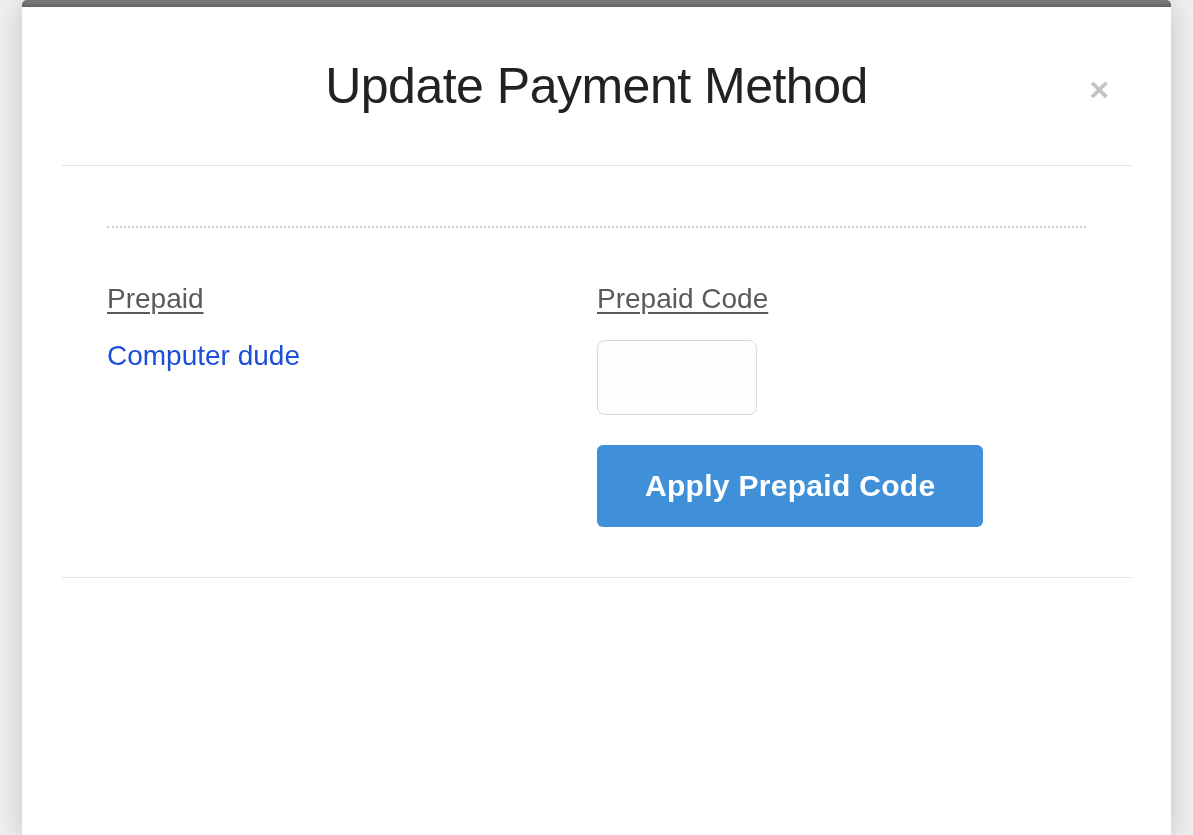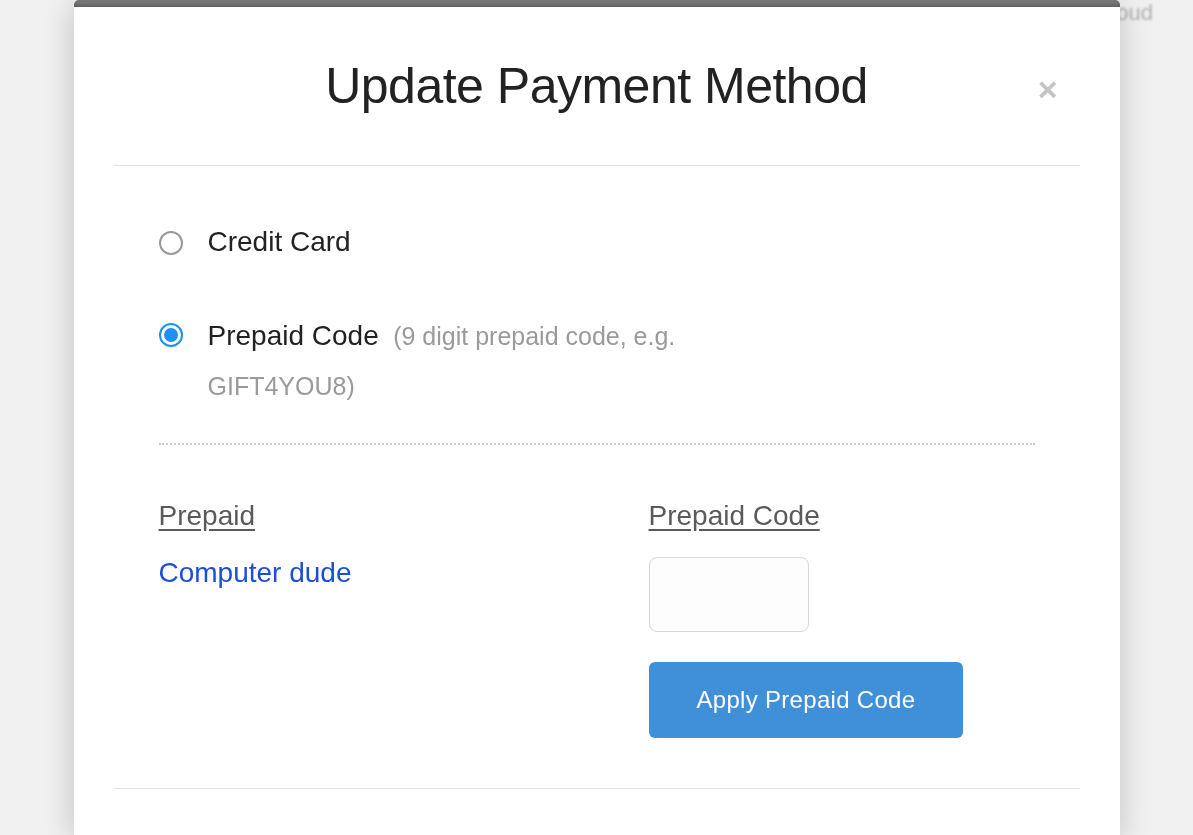--- a/index.html
+++ b/index.html
@@ -31,21 +31,21 @@
       opacity: 0.6;
     }
     .modal-overlay {
       position: absolute;
       inset: 0;
       display: flex;
       justify-content: center;
     }
     .modal {
       background: #fff;
-      width: 1046px;
+      width: 1149px;
       height: 835px;
       border-radius: 6px 6px 0 0;
       box-shadow: 0 4px 30px rgba(0,0,0,0.2);
       padding: 0;
       position: relative;
     }
     .modal-top-bar {
       height: 7px;
       background: #7a7a7a;
       border-radius: 5px 5px 0 0;
@@ -178,22 +178,22 @@
       background: #fdfdfd;
       font-size: 22px;
       padding: 0 12px;
     }
     .apply-btn {
       margin-top: 30px;
       background: #3f8fd9;
       color: #fff;
       border: none;
       border-radius: 6px;
-      font-size: 24px;
-      font-weight: 400;
+      font-size: 30px;
+      font-weight: 700;
       padding: 24px 48px;
       cursor: pointer;
       letter-spacing: 0.3px;
     }
     .footer-divider {
       border: none;
       border-top: 1px solid #e2e2e2;
       margin: 50px 40px 0 40px;
     }
   </style>
@@ -212,34 +212,20 @@
 
     <div class="modal-header">
       <h1 class="modal-title">Update Payment Method</h1>
       <span class="close-btn">×</span>
     </div>
 
     <hr class="divider">
 
     <div class="content">
       <div class="row">
-        <div class="field-col">
-          <div class="radio-option">
-            <span class="radio-circle"></span>
-            <span class="radio-label">Credit Card</span>
-          </div>
-          <div class="radio-option">
-            <span class="radio-circle selected"></span>
-            <div class="radio-text-wrap">
-              <span class="radio-label">Prepaid Code</span>
-              <span class="radio-hint">(9 digit prepaid code, e.g.</span>
-              <div class="radio-hint-line2">GIFT4YOU8)</div>
-            </div>
-          </div>
-        </div>
       </div>
     </div>
 
     <hr class="dotted-divider">
 
     <div class="section2">
       <div class="row">
         <div class="label-col">
           <div class="col-header">Prepaid</div>
           <div class="col-value">Computer dude</div>

